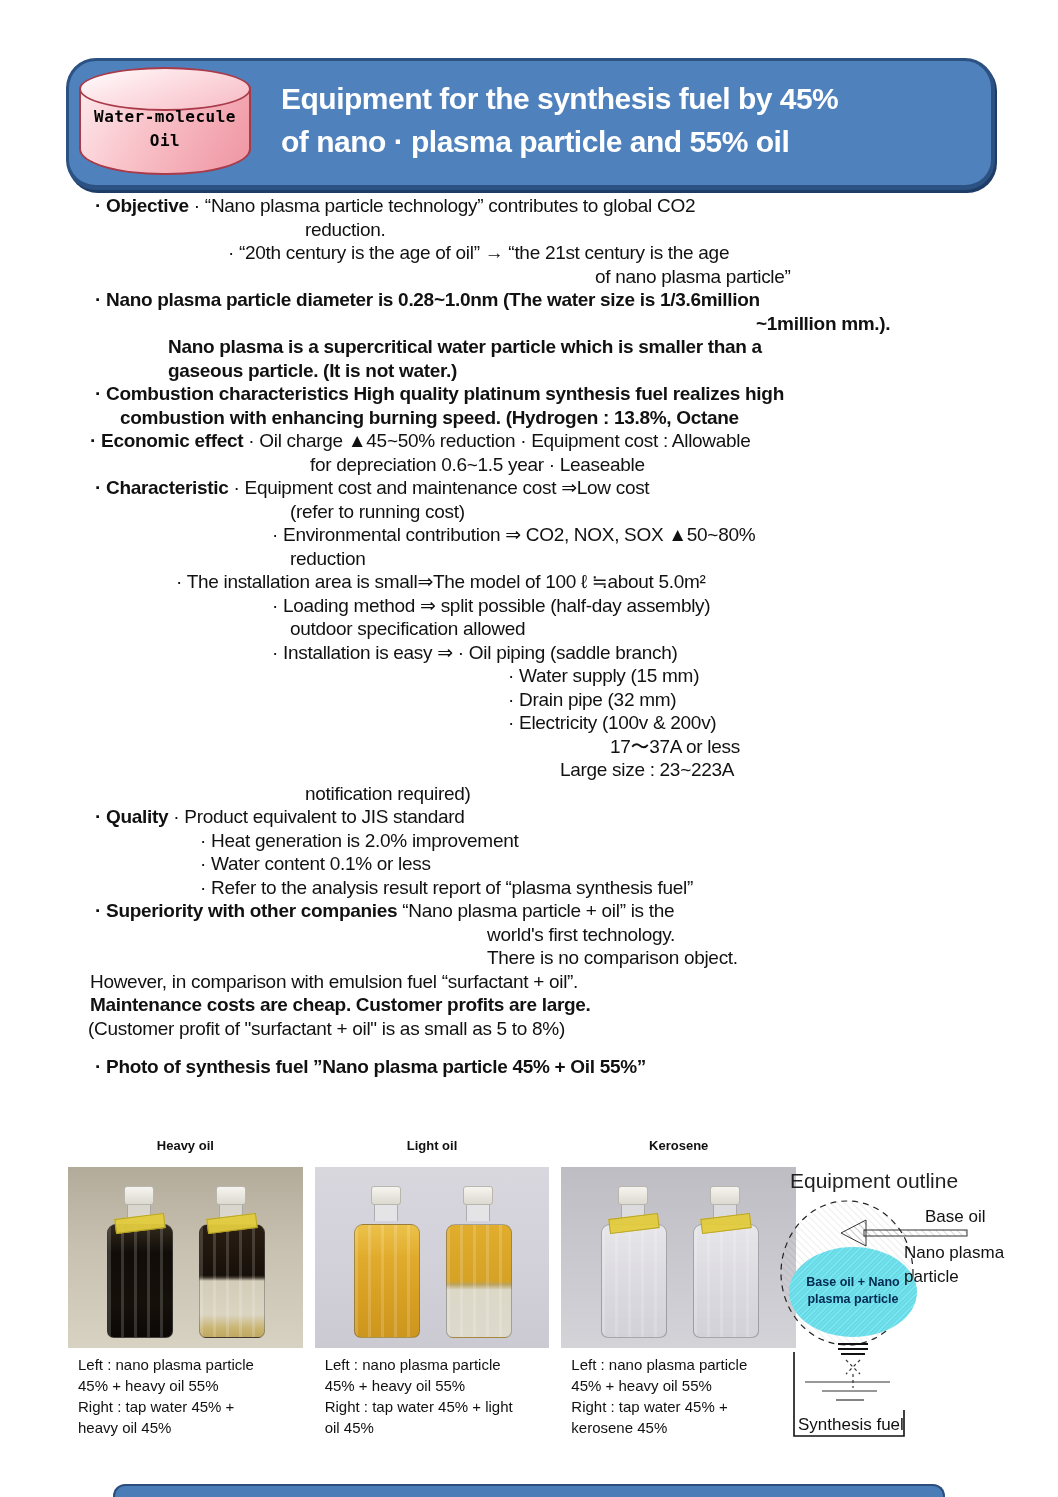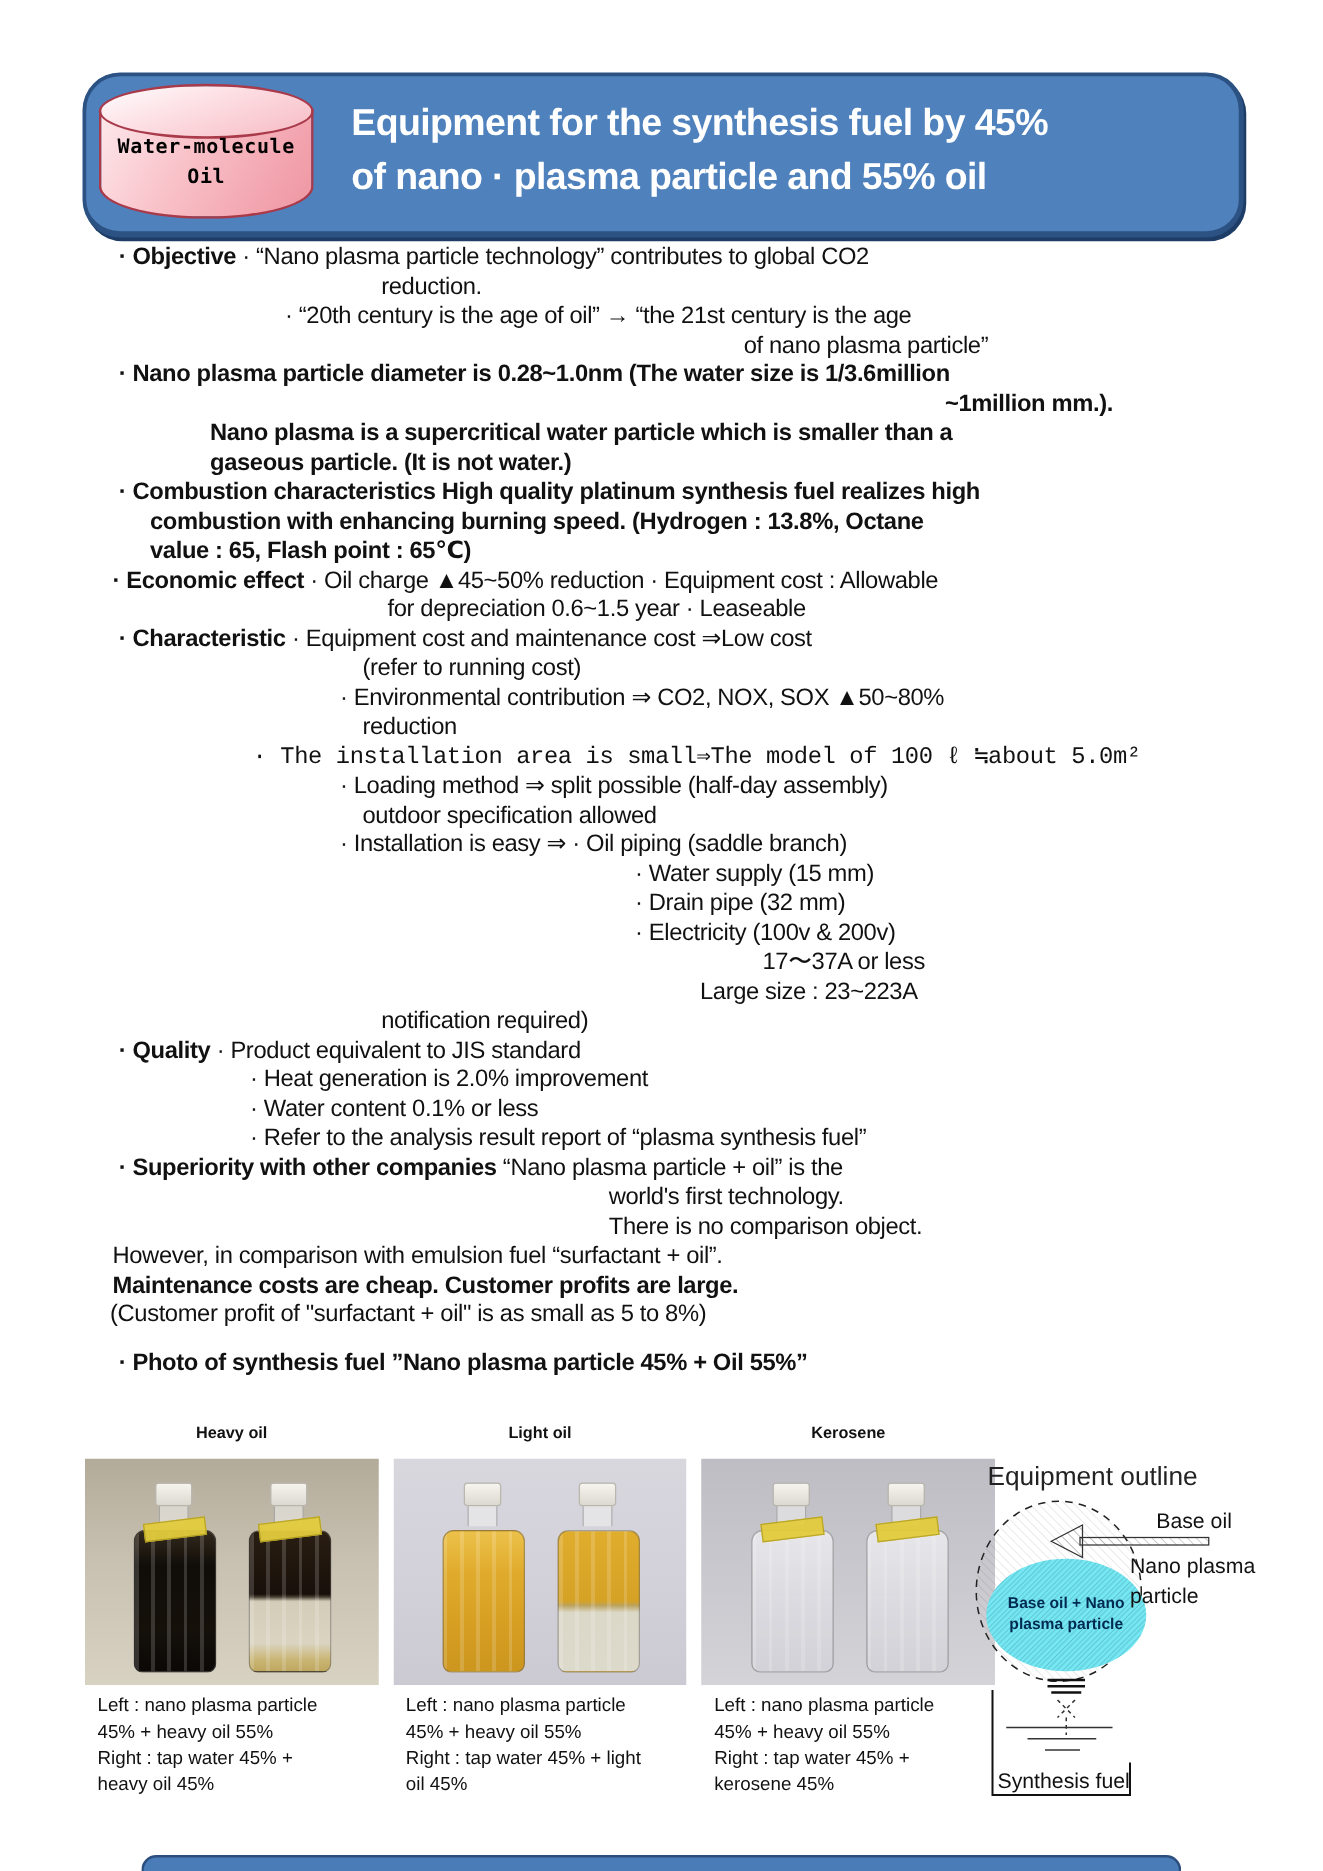--- a/index.html
+++ b/index.html
@@ -94,28 +94,27 @@
       <div class="ln" style="margin-left: 7px;"><span class="b">·  </span><span class="b">Objective</span><span>  ·  </span><span>“Nano plasma particle technology” contributes to global CO2</span></div>
       <div class="ln" style="margin-left: 217px;"><span>reduction.</span></div>
       <div class="ln" style="margin-left: 140px;"><span>·  “20th century is the age of oil” → “the 21st century is the age</span></div>
       <div class="ln" style="margin-left: 507px;"><span>of nano plasma particle”</span></div>
       <div class="ln" style="margin-left: 7px;"><span class="b">·  Nano plasma particle diameter is 0.28~1.0nm (The water size is 1/3.6million</span></div>
       <div class="ln" style="margin-left: 668px;"><span class="b">~1million mm.).</span></div>
       <div class="ln" style="margin-left: 80px;"><span class="b">Nano plasma is a supercritical water particle which is smaller than a</span></div>
       <div class="ln" style="margin-left: 80px;"><span class="b">gaseous particle. (It is not water.)</span></div>
       <div class="ln" style="margin-left: 7px;"><span class="b">·  Combustion characteristics   High quality platinum synthesis fuel realizes high</span></div>
       <div class="ln" style="margin-left: 32px;"><span class="b">combustion with enhancing burning speed. (Hydrogen : 13.8%, Octane</span></div>
-      <div class="ln" style="margin-left: 32px;"><span class="b">value : 65, Flash point : 65℃)</span></div>
       <div class="ln" style="margin-left: 2px;"><span class="b">·  </span><span class="b">Economic effect</span><span>  ·  Oil charge ▲45~50% reduction  ·  Equipment cost : Allowable</span></div>
       <div class="ln" style="margin-left: 222px;"><span>for depreciation 0.6~1.5 year  ·  Leaseable</span></div>
       <div class="ln" style="margin-left: 7px;"><span class="b">·  </span><span class="b">Characteristic</span><span>  ·  Equipment cost and maintenance cost ⇒Low cost</span></div>
       <div class="ln" style="margin-left: 202px;"><span>(refer to running cost)</span></div>
       <div class="ln" style="margin-left: 184px;"><span>·  Environmental contribution ⇒ CO2, NOX, SOX ▲50~80%</span></div>
       <div class="ln" style="margin-left: 202px;"><span>reduction</span></div>
-      <div class="ln" style="margin-left: 114px; font-family: Liberation Mono, monospace;"><span>·  The installation area is small⇒The model of 100 ℓ  ≒about 5.0m²</span></div>
+      <div class="ln" style="margin-left: 88px;"><span>·  The installation area is small⇒The model of 100 ℓ  ≒about 5.0m²</span></div>
       <div class="ln" style="margin-left: 184px;"><span>·  Loading method ⇒ split possible (half-day assembly)</span></div>
       <div class="ln" style="margin-left: 202px;"><span>outdoor specification allowed</span></div>
       <div class="ln" style="margin-left: 184px;"><span>·  Installation is easy ⇒  ·  Oil piping (saddle branch)</span></div>
       <div class="ln" style="margin-left: 420px;"><span>·  Water supply (15 mm)</span></div>
       <div class="ln" style="margin-left: 420px;"><span>·  Drain pipe (32 mm)</span></div>
       <div class="ln" style="margin-left: 420px;"><span>·  Electricity (100v &amp; 200v)</span></div>
       <div class="ln" style="margin-left: 522px;"><span>17〜37A or less</span></div>
       <div class="ln" style="margin-left: 472px;"><span>Large size : 23~223A</span></div>
       <div class="ln" style="margin-left: 217px;"><span>notification required)</span></div>
       <div class="ln" style="margin-left: 7px;"><span class="b">·  </span><span class="b">Quality</span><span>  ·  Product equivalent to JIS standard</span></div>

